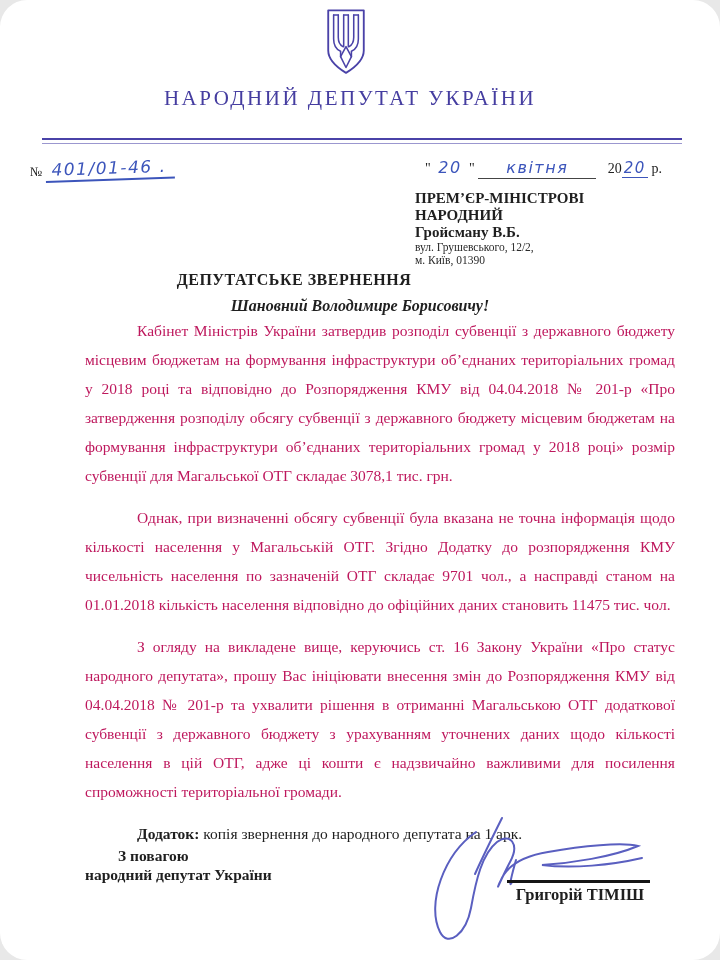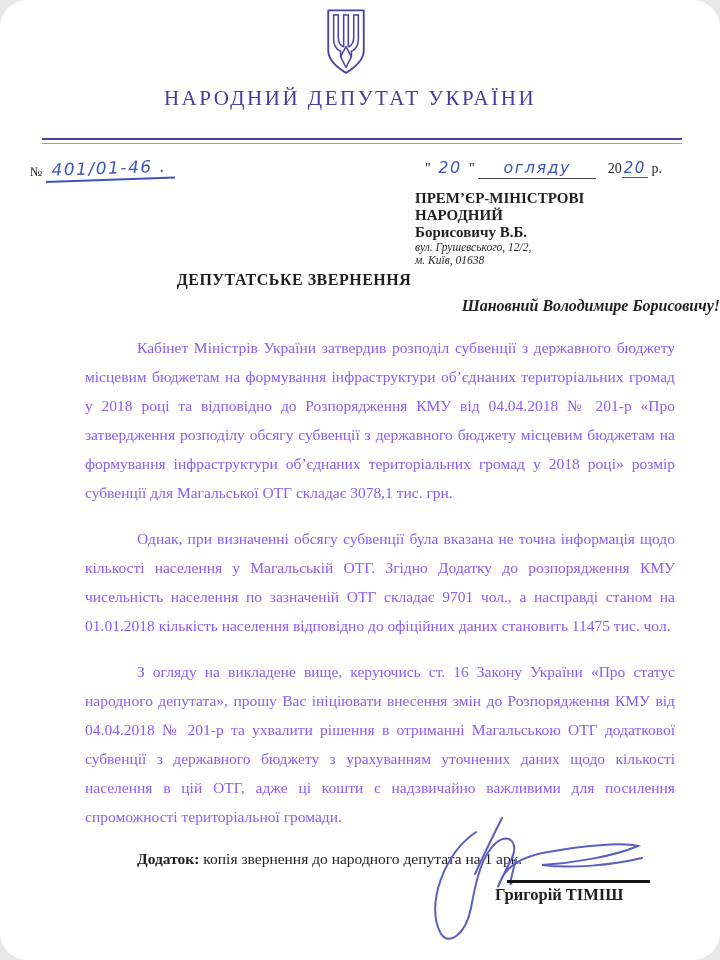--- a/index.html
+++ b/index.html
@@ -39,48 +39,48 @@
     display:inline-block; font-size:16px; min-width:118px; text-align:center;
     border-bottom:1.5px solid #444; padding-bottom:1px;
   }
   .date-line .yr-printed { margin-left:8px; color:#222; }
   .date-line .yr-written { display:inline-block; font-size:15px; border-bottom:1.5px solid #3c55bb; padding:0 2px; }
   .date-line .suffix { color:#222; }
 
   
   .recipient { position:absolute; left:415px; top:190px; line-height:17px; }
   .recipient .b { font-weight:bold; font-size:15px; }
-  .recipient .addr { font-style:italic; font-size:11.5px; line-height:13px; color:#2a2a2a; }
+  .recipient .addr { font-size:11.5px; line-height:13px; color:#2a2a2a; }
   .recipient .addr:first-of-type { margin-top:3px; }
 
   
   .doc-title {
     position:absolute; left:0; top:271px; width:588px; text-align:center;
     font-weight:bold; font-size:16px; letter-spacing:0.5px;
   }
   .salutation {
-    position:absolute; left:0; top:297px; width:720px; text-align:right;
+    position:absolute; left:0; top:297px; width:720px; text-align:center;
     font-weight:bold; font-style:italic; font-size:16px;
   }
   .body-text { position:absolute; left:85px; top:316px; width:590px; }
   .body-text p {
-    margin:17px 0 13px 0; text-align:justify; text-indent:52px;
-    font-size:15.5px; line-height:29px; color:#8b5cf6;
+    margin:0 0 13px 0; text-align:justify; text-indent:52px;
+    font-size:15.5px; line-height:29px; color:#be185d;
   }
   .attachment { margin-top:2px; font-size:15.5px; line-height:29px; text-indent:52px; }
   .attachment .lbl { font-weight:bold; }
 
   .closing { position:absolute; left:85px; top:846px; }
   .closing .respect { font-weight:bold; font-size:15.5px; margin-left:33px; line-height:19px; }
   .closing .role { font-weight:bold; font-size:15.5px; line-height:19px; }
 
   
   .sig-svg { position:absolute; left:420px; top:812px; width:240px; height:140px; }
   .sig-line { position:absolute; left:507px; top:880px; width:143px; height:2.5px; background:#151515; }
-  .sig-name { position:absolute; left:495px; top:885px; width:170px; font-weight:bold; font-size:16.5px; }
+  .sig-name { position:absolute; left:495px; top:885px; width:170px; text-align:center; font-weight:bold; font-size:16.5px; }
 </style>
 </head>
 <body>
 
 <div class="page">
 
   <svg class="emblem" viewBox="0 0 60 88" fill="none" stroke="#4a42a8" stroke-width="2.4" stroke-linejoin="round" stroke-linecap="round">
     <path d="M7 3 H53 V55 Q53 70 30 84 Q7 70 7 55 Z"></path>
     <g stroke-width="2">
       <path d="M14 9 V40 Q14 52 23 56 L23 63"></path>
@@ -102,45 +102,49 @@
 
   <div class="ref-num">
     <span class="label">№</span>
     <span class="val hw">401/01-46 .</span>
   </div>
 
   <div class="date-line">
     <span class="q">"</span>
     <span class="day hw">20</span>
     <span class="q">"</span>
-    <span class="month hw">огляду</span>
+    <span class="month hw">квітня</span>
     <span class="yr-printed">20</span><span class="yr-written hw">20</span>
     <span class="suffix">р.</span>
   </div>
 
   <div class="recipient">
     <div class="b">ПРЕМ’ЄР-МІНІСТРОВІ</div>
     <div class="b">НАРОДНИЙ</div>
-    <div class="b">Борисовичу В.Б.</div>
+    <div class="b">Гройсману В.Б.</div>
     <div class="addr">вул. Грушевського, 12/2,</div>
-    <div class="addr">м. Київ, 01638</div>
+    <div class="addr">м. Київ, 01390</div>
   </div>
 
   <div class="doc-title">ДЕПУТАТСЬКЕ ЗВЕРНЕННЯ</div>
   <div class="salutation">Шановний Володимире Борисовичу!</div>
 
   <div class="body-text">
     <p>Кабінет Міністрів України затвердив розподіл субвенції з державного бюджету місцевим бюджетам на формування інфраструктури об’єднаних територіальних громад у 2018 році та відповідно до Розпорядження КМУ від 04.04.2018 № 201-р «Про затвердження розподілу обсягу субвенції з державного бюджету місцевим бюджетам на формування інфраструктури об’єднаних територіальних громад у 2018 році» розмір субвенції для Магальської ОТГ складає 3078,1 тис. грн.</p>
     <p>Однак, при визначенні обсягу субвенції була вказана не точна інформація щодо кількості населення у Магальській ОТГ. Згідно Додатку до розпорядження КМУ чисельність населення по зазначеній ОТГ складає 9701 чол., а насправді станом на 01.01.2018 кількість населення відповідно до офіційних даних становить 11475 тис. чол.</p>
     <p>З огляду на викладене вище, керуючись ст. 16 Закону України «Про статус народного депутата», прошу Вас ініціювати внесення змін до Розпорядження КМУ від 04.04.2018 № 201-р та ухвалити рішення в отриманні Магальською ОТГ додаткової субвенції з державного бюджету з урахуванням уточнених даних щодо кількості населення в цій ОТГ, адже ці кошти є надзвичайно важливими для посилення спроможності територіальної громади.</p>
     <div class="attachment">
       <span class="lbl">Додаток:</span><span> копія звернення до народного депутата на 1 арк.</span>
     </div>
   </div>
 
+  <div class="closing">
+    <div class="respect">З повагою</div>
+    <div class="role">народний депутат України</div>
+  </div>
 
   <svg class="sig-svg" viewBox="0 0 240 140" fill="none" stroke="#5a5fc0" stroke-width="2" stroke-linecap="round">
     <path d="M82 6 C 74 22, 64 42, 55 62"></path>
     <path d="M56 20 C 24 42, 6 92, 20 120 C 28 136, 46 122, 51 96 C 56 68, 62 42, 77 30 C 90 20, 100 32, 90 50 C 83 63, 74 84, 80 70 C 86 54, 104 44, 128 40 C 162 34, 202 30, 218 34 C 192 45, 152 51, 122 53 C 152 57, 192 53, 222 46"></path>
     <path d="M96 48 C 92 62, 88 78, 92 70"></path>
   </svg>
   <div class="sig-line"></div>
   <div class="sig-name">Григорій ТІМІШ</div>
 
 </div>

